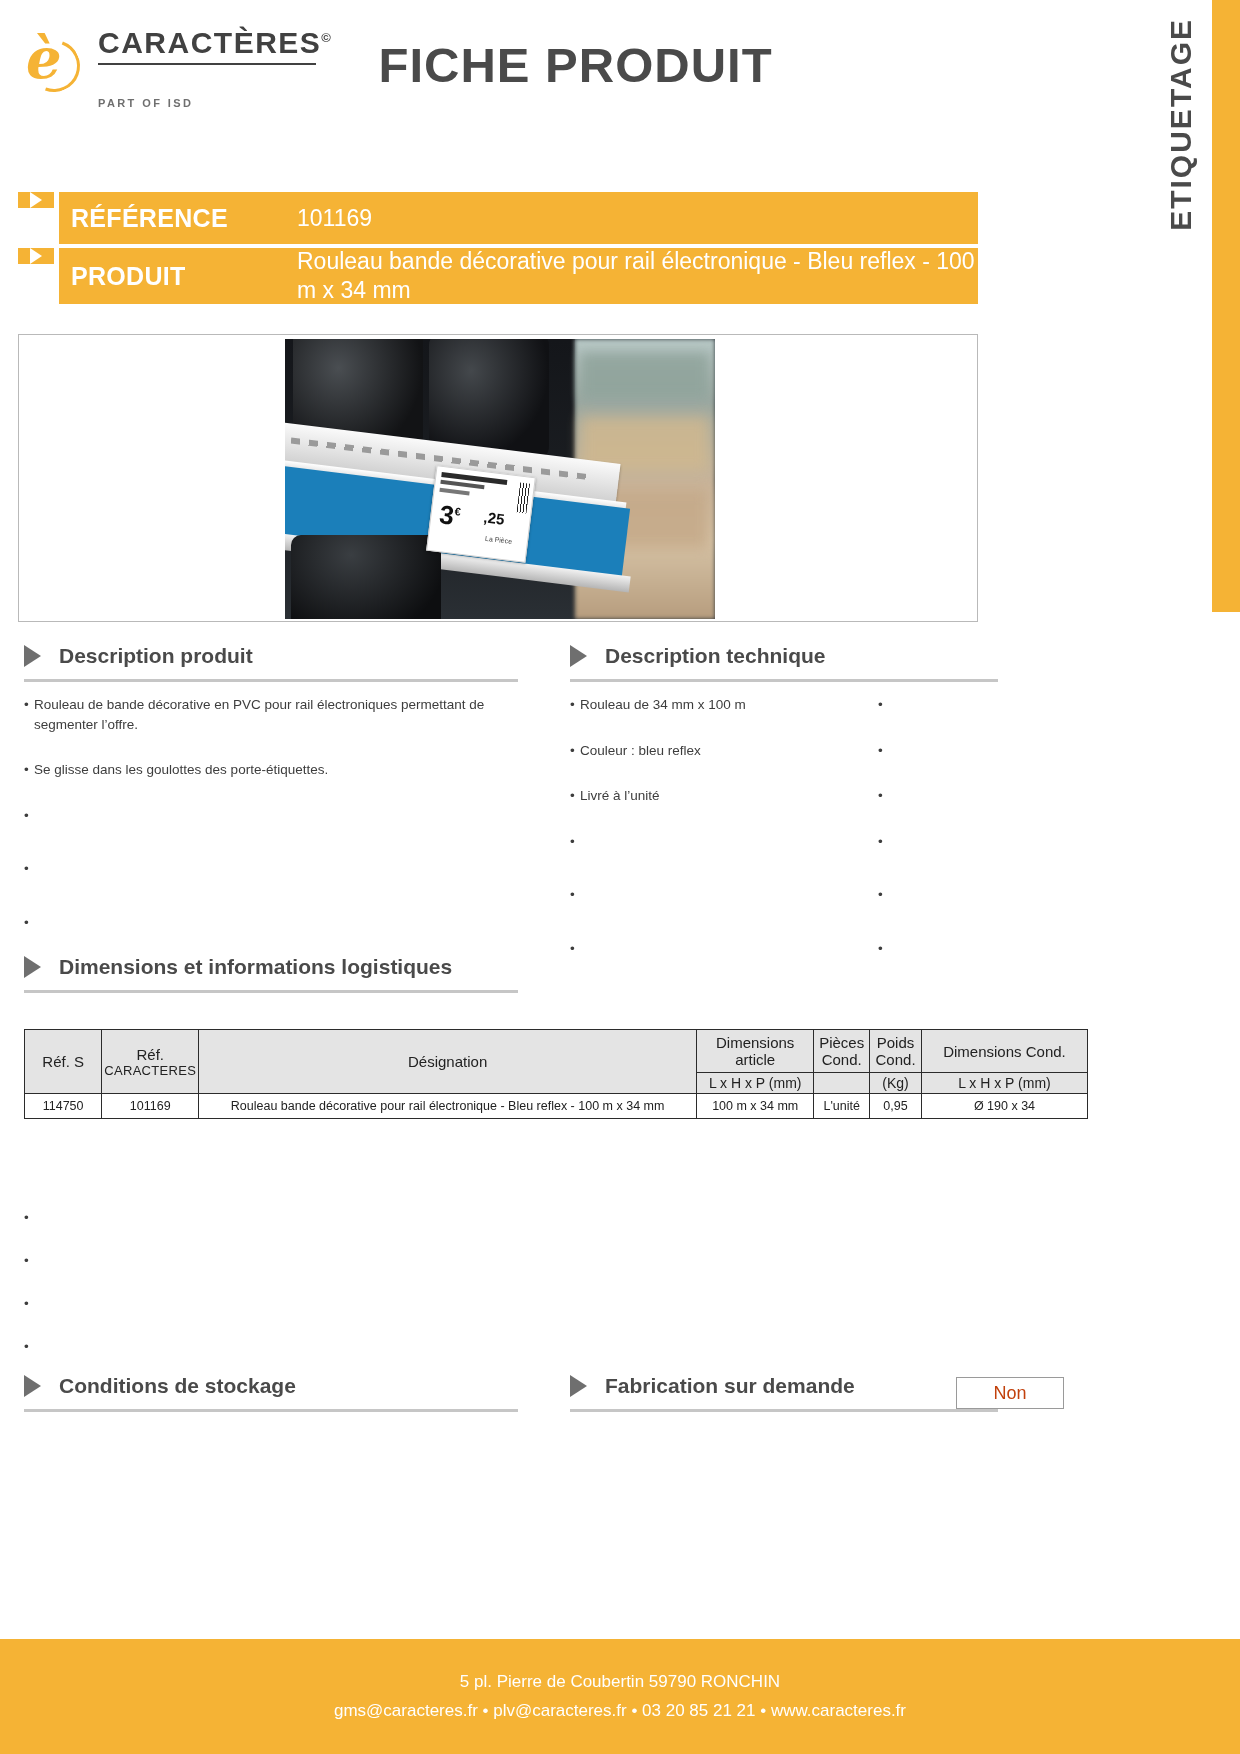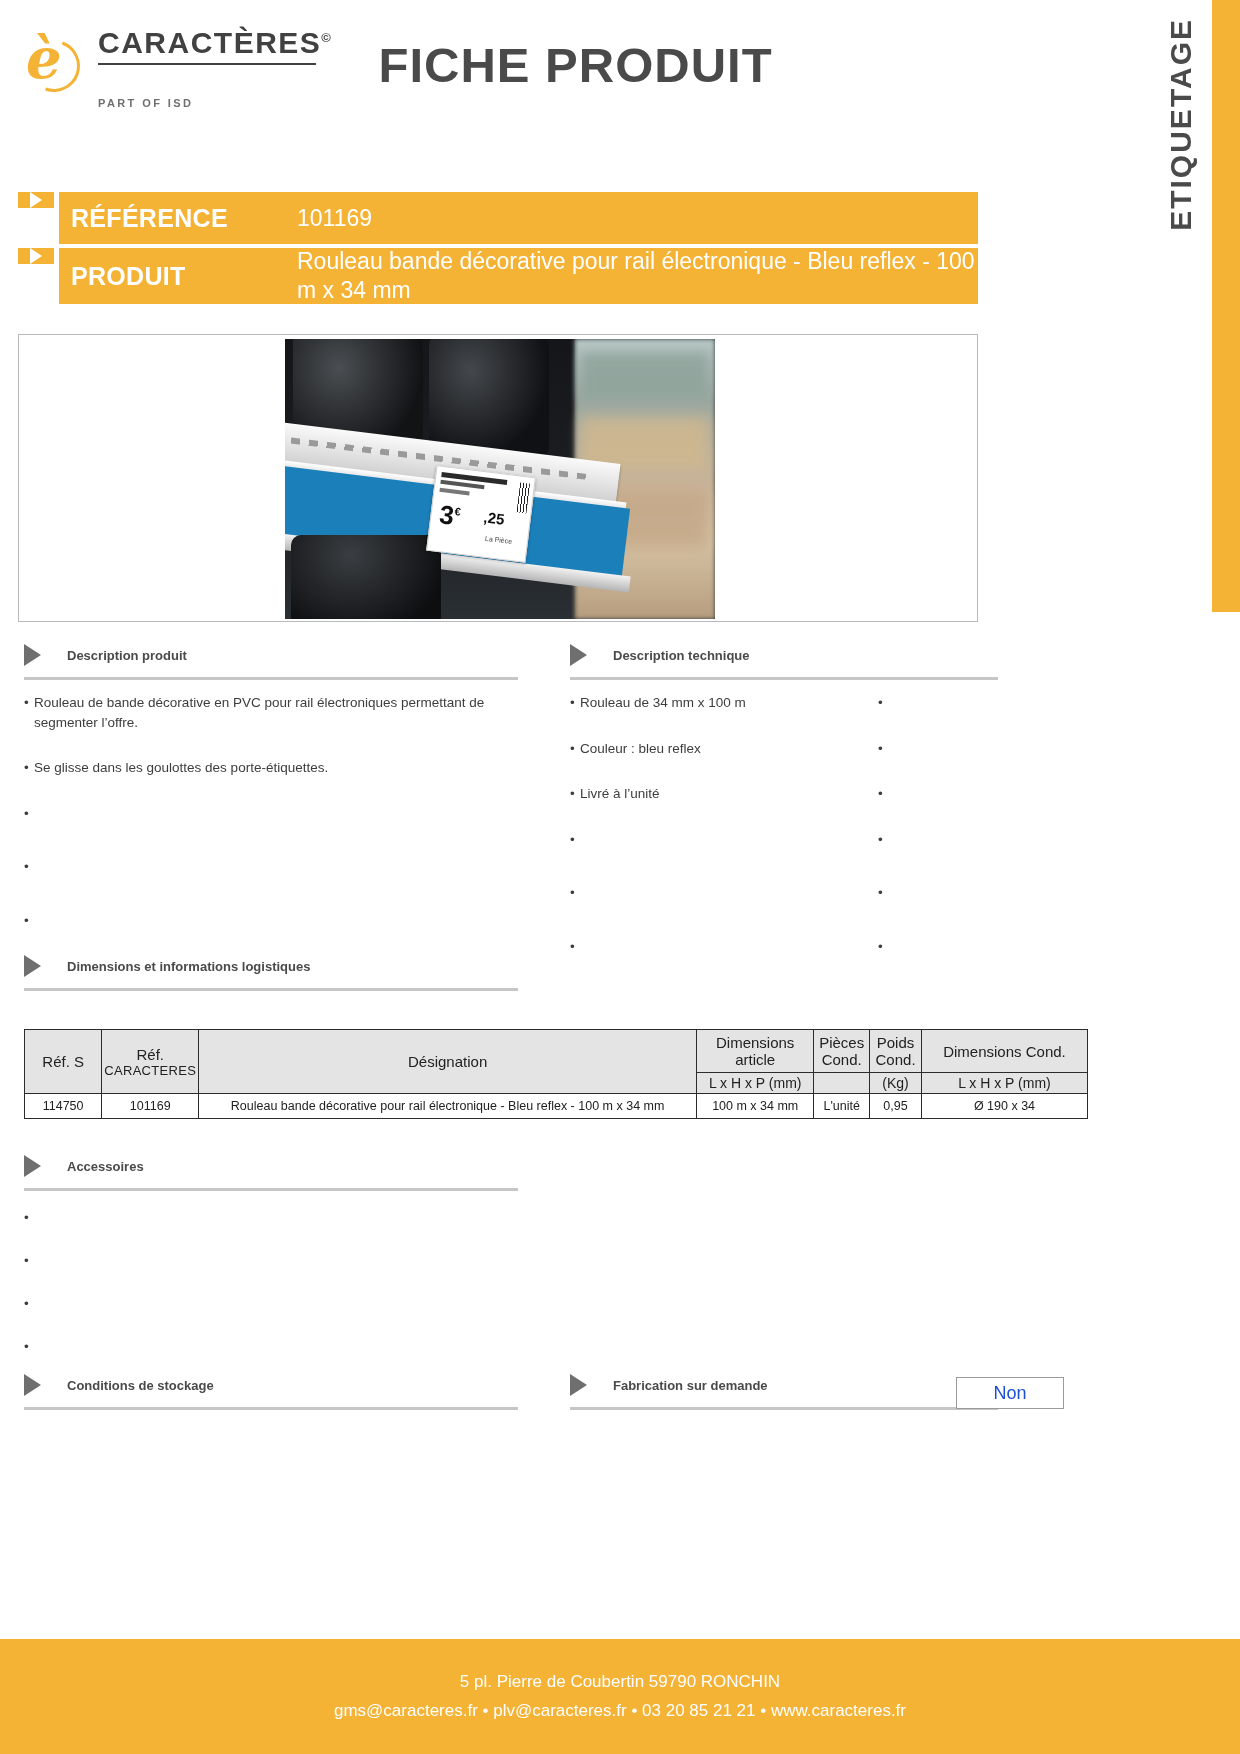--- a/index.html
+++ b/index.html
@@ -235,24 +235,23 @@
   .sec-head { display: flex; align-items: center; }
   .sec-arrow {
     width: 0; height: 0;
     border-left: 17px solid #6f6f6f;
     border-top: 11px solid transparent;
     border-bottom: 11px solid transparent;
     margin-right: 18px;
     flex: 0 0 auto;
   }
   .sec-title {
-    font-size: 13px;
+    font-size: 21px;
     font-weight: bold;
     color: #4a4a4a;
-    margin-left: 8px;
   }
   .sec-rule {
     height: 3px;
     background: #c6c6c6;
     margin-top: 11px;
   }
 
   .desc-left  { position: absolute; left: 24px; top: 644px; width: 494px; }
   .desc-right { position: absolute; left: 570px; top: 644px; width: 428px; }
 
@@ -312,21 +311,21 @@
   .fab-box {
     position: absolute;
     left: 956px; top: 1377px;
     width: 108px; height: 32px;
     border: 1px solid #9a9a9a;
     background: #ffffff;
     display: flex;
     align-items: center;
     justify-content: center;
     font-size: 18px;
-    color: #1d4ed8;
+    color: #c2410c;
   }
 
   
   .footer {
     position: absolute;
     left: 0; bottom: 0;
     width: 1240px; height: 115px;
     background: #f5b335;
     display: flex;
     flex-direction: column;
@@ -554,27 +553,20 @@
         <td>101169</td>
         <td>Rouleau bande décorative pour rail électronique - Bleu reflex - 100 m x 34 mm</td>
         <td>100 m x 34 mm</td>
         <td>L'unité</td>
         <td>0,95</td>
         <td>Ø 190 x 34</td>
       </tr>
     </tbody>
   </table>
 
-  <div class="acc-head">
-    <div class="sec-head">
-      <div class="sec-arrow"></div>
-      <div class="sec-title">Accessoires</div>
-    </div>
-    <div class="sec-rule"></div>
-  </div>
   <div class="acc-list">
     <div class="acc-item"><span>•</span> <span></span></div>
     <div class="acc-item"><span>•</span> <span></span></div>
     <div class="acc-item"><span>•</span> <span></span></div>
     <div class="acc-item"><span>•</span> <span></span></div>
   </div>
 
   <div class="stock-head">
     <div class="sec-head">
       <div class="sec-arrow"></div>

